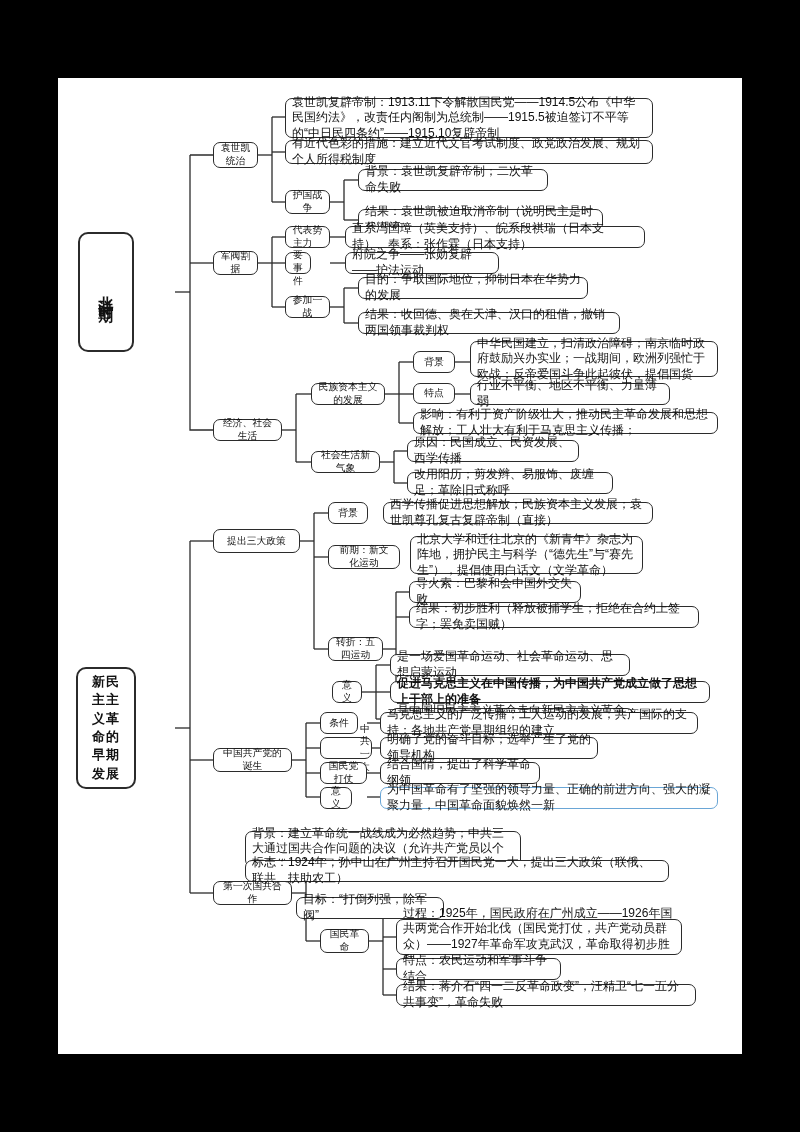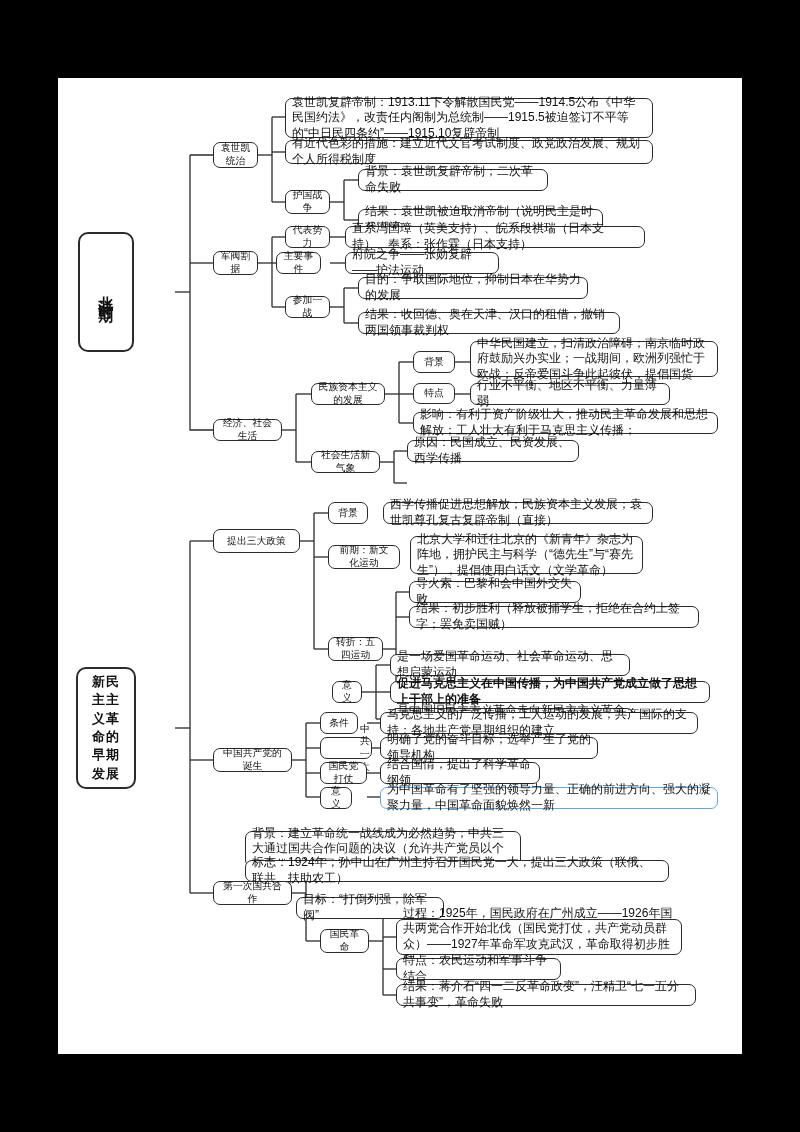--- a/index.html
+++ b/index.html
@@ -165,21 +165,21 @@
       <span>军阀割据</span>
     </div>
 
     <div class="node branch" style="left:285px;top:226px;width:45px;height:22px;">
       <span>代表势力</span>
     </div>
     <div class="node leafbox" style="left:345px;top:226px;width:300px;height:22px;">
       <span>直系冯国璋（英美支持）、皖系段祺瑞（日本支持）、奉系：张作霖（日本支持）</span>
     </div>
 
-    <div class="node branch" style="left:276px;top:252px;width:45px;height:22px;">
+    <div class="node branch" style="left:285px;top:252px;width:26px;height:22px;font-family:Liberation Mono, monospace;">
       <span>主要事件</span>
     </div>
     <div class="node leafbox" style="left:345px;top:252px;width:154px;height:22px;">
       <span>府院之争——张勋复辟——护法运动</span>
     </div>
 
     <div class="node branch" style="left:285px;top:296px;width:45px;height:22px;">
       <span>参加一战</span>
     </div>
     <div class="node leafbox" style="left:358px;top:277px;width:230px;height:22px;">
@@ -214,20 +214,23 @@
     <div class="node leafbox" style="left:413px;top:412px;width:305px;height:22px;">
       <span>影响：有利于资产阶级壮大，推动民主革命发展和思想解放；工人壮大有利于马克思主义传播；</span>
     </div>
 
     <div class="node branch" style="left:311px;top:451px;width:69px;height:22px;">
       <span>社会生活新气象</span>
     </div>
     <div class="node leafbox" style="left:407px;top:440px;width:172px;height:22px;">
       <span>原因：民国成立、民资发展、西学传播</span>
     </div>
+    <div class="node leafbox" style="left:407px;top:472px;width:206px;height:22px;">
+      <span>改用阳历；剪发辫、易服饰、废缠足；革除旧式称呼</span>
+    </div>
 
     <div class="node branch" style="left:213px;top:529px;width:87px;height:24px;">
       <span>提出三大政策</span>
     </div>
 
     <div class="node branch" style="left:328px;top:502px;width:40px;height:22px;">
       <span>背景</span>
     </div>
     <div class="node leafbox" style="left:383px;top:502px;width:270px;height:22px;">
       <span>西学传播促进思想解放；民族资本主义发展；袁世凯尊孔复古复辟帝制（直接）</span>

